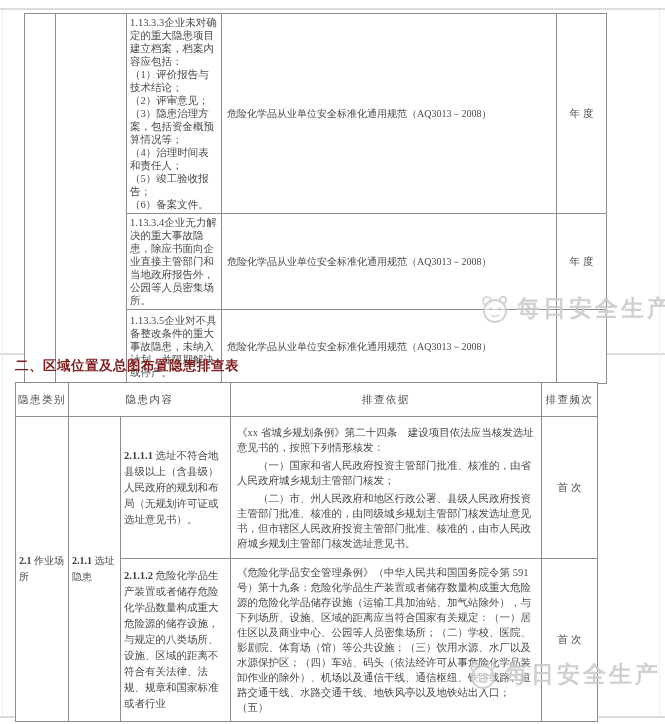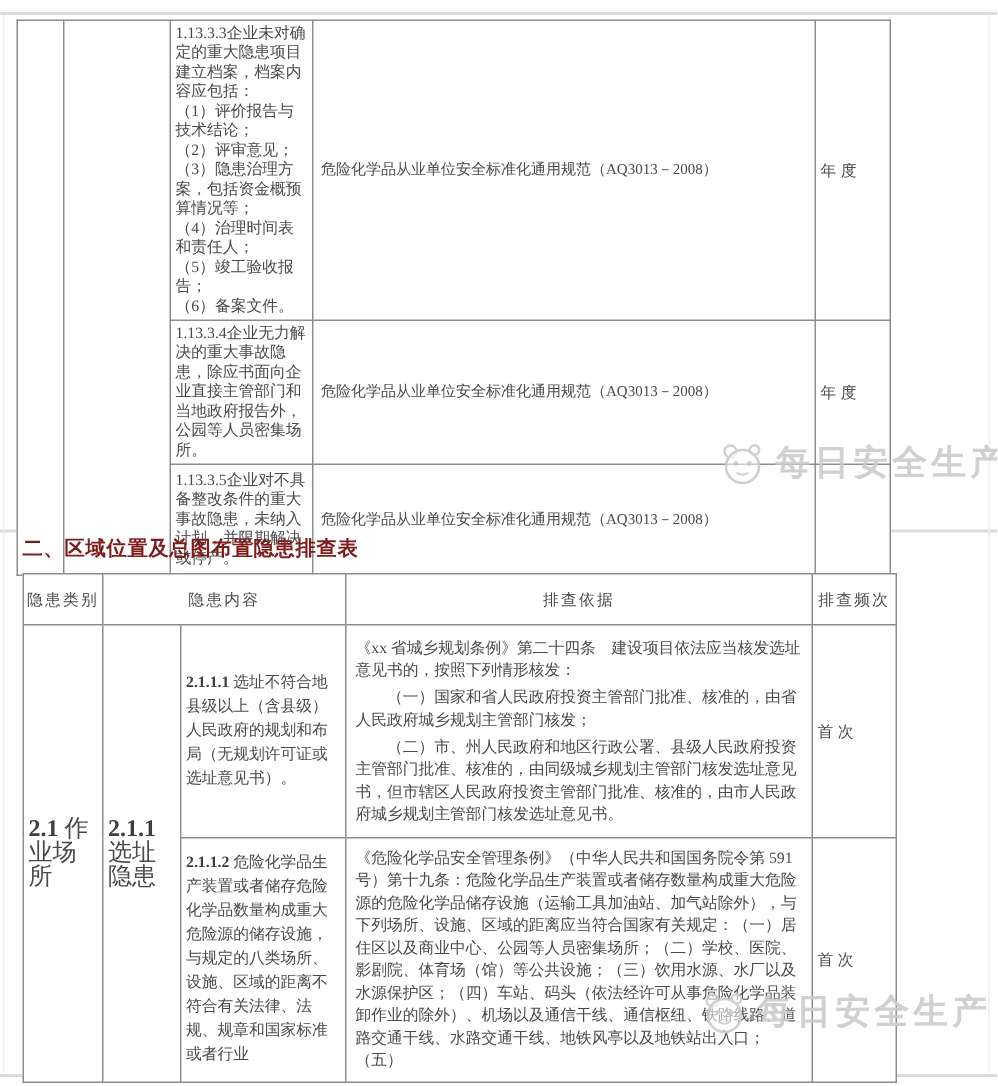--- a/index.html
+++ b/index.html
@@ -12,40 +12,40 @@
   #sep-top { top:8px; }
   #sep-mid { top:353px; }
   #sep-bot { top:716px; }
   .page-edges { position:absolute; left:2px; top:10px; width:656px; height:705px;
     border-left:1px solid #ededed; border-right:1px solid #ededed; pointer-events:none; }
 
   table { border-collapse:collapse; table-layout:fixed; position:absolute; background:#fff; }
   td, th { border:1px solid #8d8d8d; vertical-align:middle; padding:2px 4px; overflow:hidden; }
 
   
-  #t1 { left:11px; top:13px; width:582px;padding-left:36px; }
+  #t1 { left:24px; top:13px; width:582px;padding-left:36px; }
   #t1 .empty-col { padding:0; }
   #t1 .content { font-size:10.5px; line-height:13px; white-space:pre-line; padding:2px 3px; }
   #t1 .basis   { font-size:10px;   line-height:13px; padding:2px 5px; }
-  #t1 .freq    { font-size:10.5px; text-align:left; letter-spacing:3px; padding:2px 0 2px 3px; }
+  #t1 .freq    { font-size:10.5px; text-align:center; letter-spacing:3px; padding:2px 0 2px 3px; }
 
   
   #heading2 { position:absolute; left:15px; top:357px; font-size:13.5px; font-weight:bold;
     color:#7f1d1d; letter-spacing:0.5px; }
 
   
   #t2 { left:15px; top:382px; width:582px; }
   #t2 th { font-size:10.5px; font-weight:normal; letter-spacing:1.5px; 
     color:#4a4a4a; height:31px; padding:1px; }
-  #t2 .cat     { font-size:16px; line-height:16px; padding:2px 3px; }
+  #t2 .cat     { font-size:10px; line-height:16px; padding:2px 3px; }
   #t2 .content2{ font-size:10.5px; line-height:16px; padding:2px 3px; }
   #t2 .basis2  { font-size:10.5px; line-height:15px; padding:3px 6px; }
   #t2 .basis2 p { margin:3px 0; }
   #t2 .basis2 p.indent { text-indent:2em; }
-  #t2 .freq2   { font-size:10.5px; letter-spacing:3px; padding:2px 0 2px 3px;font-family:Liberation Serif, serif; }
+  #t2 .freq2   { font-size:10.5px; text-align:center; letter-spacing:3px; padding:2px 0 2px 3px;font-family:Liberation Serif, serif; }
   b.num { color:#3e3e3e; font-weight:bold; }
 
   
   .wm { position:absolute; display:flex; align-items:center; gap:5px;
     color:#cbcbcb; font-weight:bold; font-size:23px; letter-spacing:3px;
     opacity:.9; pointer-events:none; z-index:5; white-space:nowrap; }
   #wm1 { left:478px; top:293px; }
   #wm2 { left:466px; top:659px; }
 </style>
 </head>

